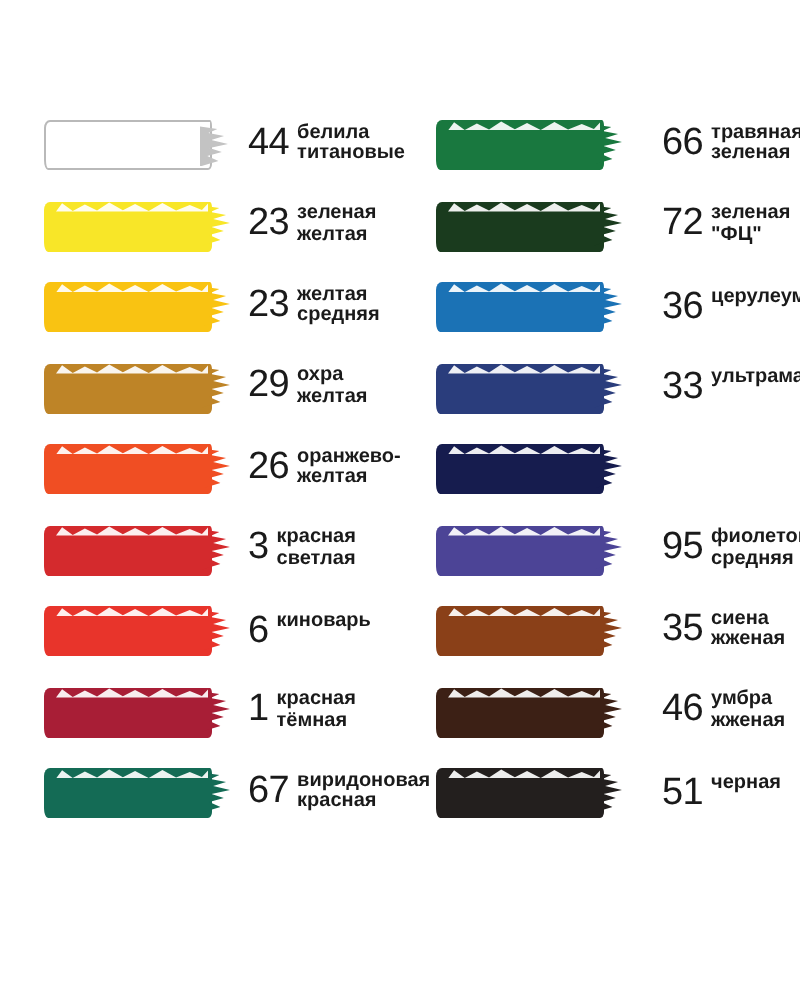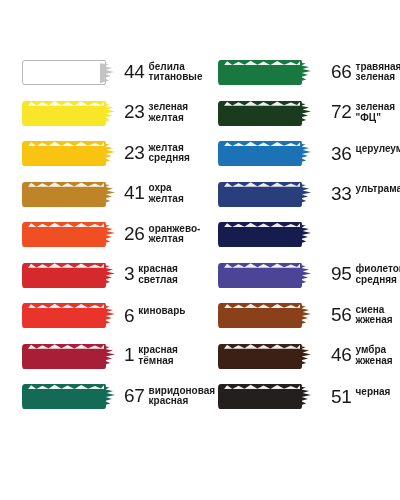--- a/index.html
+++ b/index.html
@@ -154,21 +154,21 @@
         <span class="code">23</span>
         <span class="name">желтая
 средняя</span>
       </div>
     </div>
     <div class="swatch-row">
       <div class="stroke-wrap">
         <div class="stroke" style="background: rgb(190, 132, 39);"></div>
       </div>
       <div class="label">
-        <span class="code">41</span>
+        <span class="code">29</span>
         <span class="name">охра
 желтая</span>
       </div>
     </div>
     <div class="swatch-row">
       <div class="stroke-wrap">
         <div class="stroke" style="background: rgb(240, 78, 35);"></div>
       </div>
       <div class="label">
         <span class="code">26</span>
@@ -268,21 +268,21 @@
         <span class="code">95</span>
         <span class="name">фиолетовая
 средняя</span>
       </div>
     </div>
     <div class="swatch-row">
       <div class="stroke-wrap">
         <div class="stroke" style="background: rgb(138, 64, 24);"></div>
       </div>
       <div class="label">
-        <span class="code">56</span>
+        <span class="code">35</span>
         <span class="name">сиена
 жженая</span>
       </div>
     </div>
     <div class="swatch-row">
       <div class="stroke-wrap">
         <div class="stroke" style="background: rgb(60, 32, 21);"></div>
       </div>
       <div class="label">
         <span class="code">46</span>

